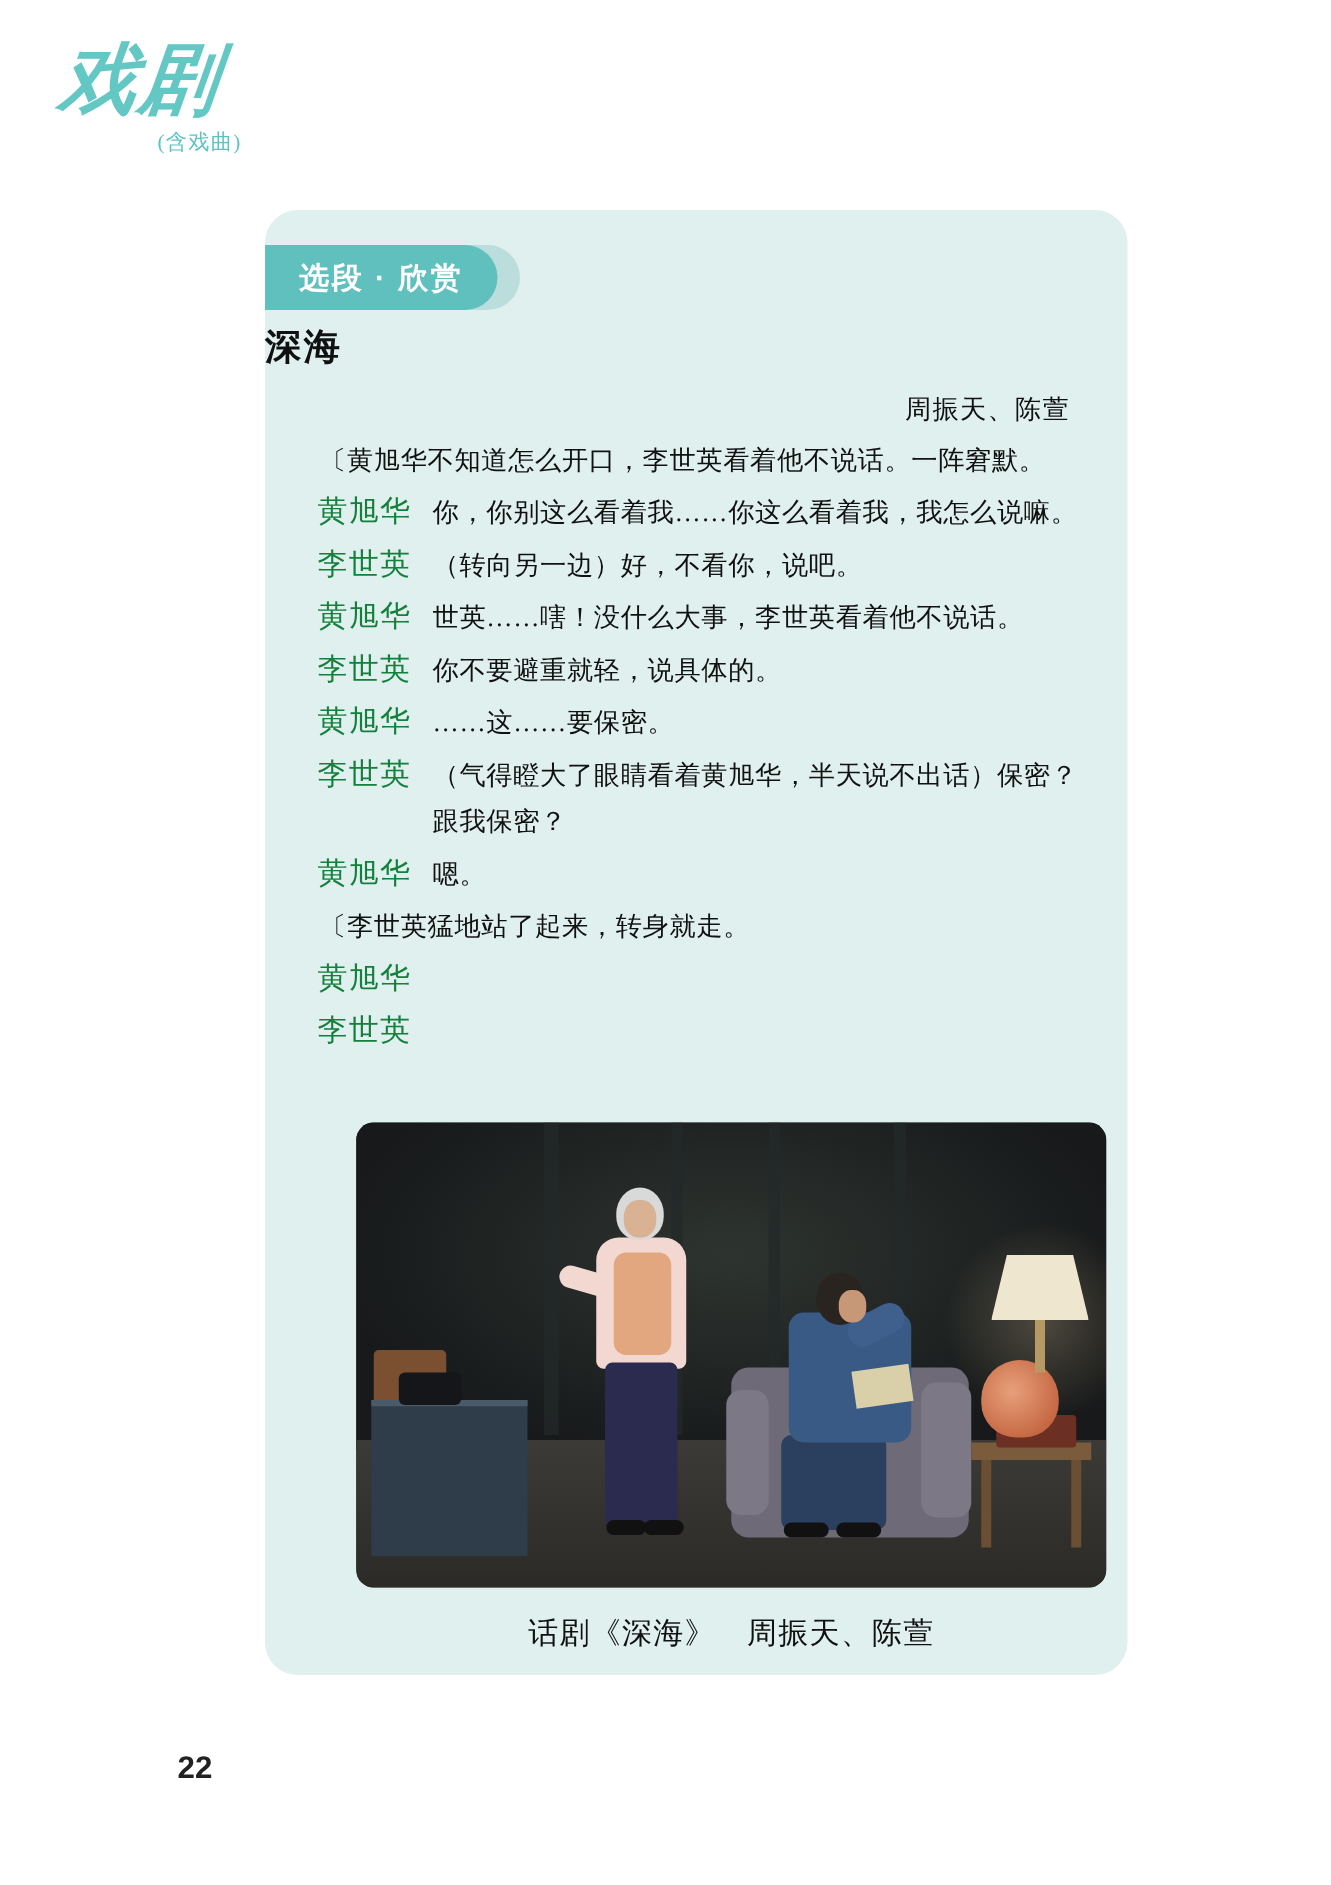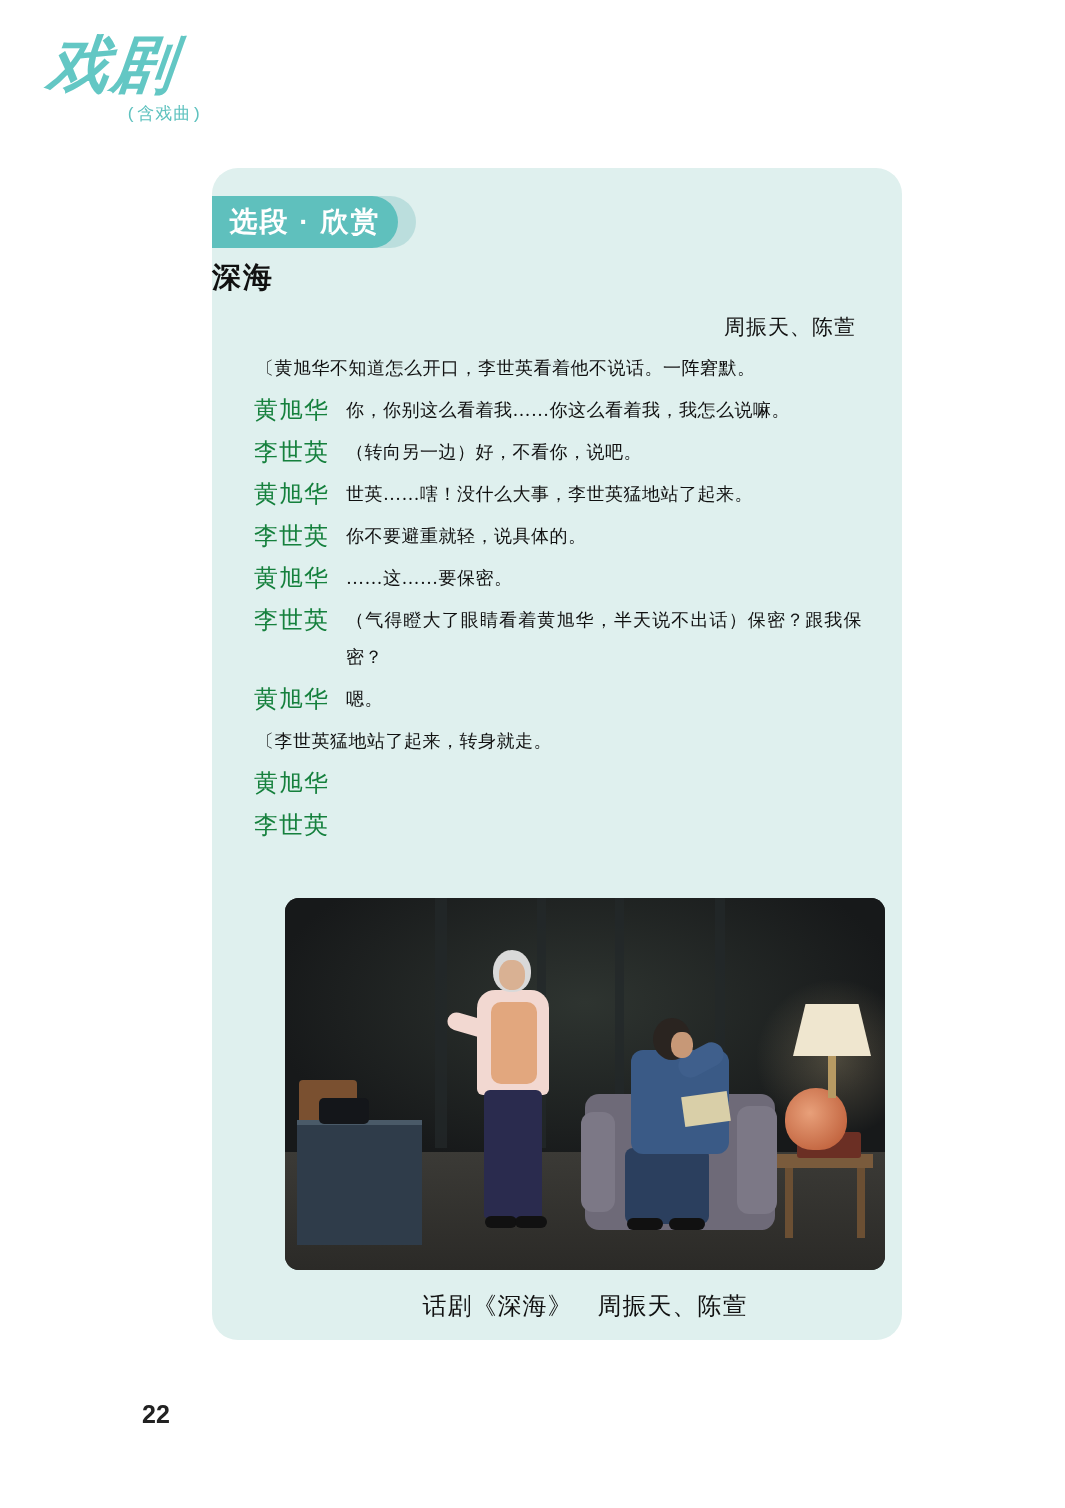--- a/index.html
+++ b/index.html
@@ -32,21 +32,20 @@
     line-height: 1;
     font-style: italic;
     transform: skewX(-6deg);
   }
   .brand-sub {
     margin-top: 6px;
     margin-left: 78px;
     font-size: 17px;
     color: #5fc2bf;
     letter-spacing: 1px;
-    font-family: Liberation Mono, monospace;
   }
 
   
   .panel {
     position: absolute;
     left: 212px;
     top: 168px;
     width: 690px;
     height: 1172px;
     background: #dff0ee;
@@ -59,21 +58,21 @@
     left: 0px;
     top: 28px;
     width: 186px;
     height: 52px;
     background: #5fc0bd;
     border-top-right-radius: 26px;
     border-bottom-right-radius: 26px;
     color: #ffffff;
     font-family: "Liberation Sans", sans-serif;
     font-weight: bold;
-    font-size: 28px;
+    font-size: 24px;
     letter-spacing: 2px;
     display: flex;
     align-items: center;
     justify-content: center;
     box-sizing: border-box;
   }
   .tab-shadow {
     position: absolute;
     left: 18px;
     top: 28px;
@@ -118,21 +117,21 @@
   .speaker {
     flex: 0 0 92px;
     color: #15803d;
     font-size: 24px;
     line-height: 37px;
     letter-spacing: 1px;
     white-space: nowrap;
   }
   .text {
     flex: 1 1 auto;
-    font-size: 18px;
+    font-size: 21px;
     line-height: 37px;
     color: #111111;
     letter-spacing: 0.5px;
     text-align: justify;
   }
   .stage-line .text {
     flex: 1 1 auto;
     padding-left: 0;
   }
   .stage-line {
@@ -415,21 +414,21 @@
       <div class="text">你，你别这么看着我……你这么看着我，我怎么说嘛。</div>
     </div>
 
     <div class="line">
       <div class="speaker">李世英</div>
       <div class="text">（转向另一边）好，不看你，说吧。</div>
     </div>
 
     <div class="line">
       <div class="speaker">黄旭华</div>
-      <div class="text">世英……嗐！没什么大事，李世英猛地站了起来。</div>
+      <div class="text">世英……嗐！没什么大事，李世英看着他不说话。</div>
     </div>
 
     <div class="line">
       <div class="speaker">李世英</div>
       <div class="text">你不要避重就轻，说具体的。</div>
     </div>
 
     <div class="line">
       <div class="speaker">黄旭华</div>
       <div class="text">……这……要保密。</div>

